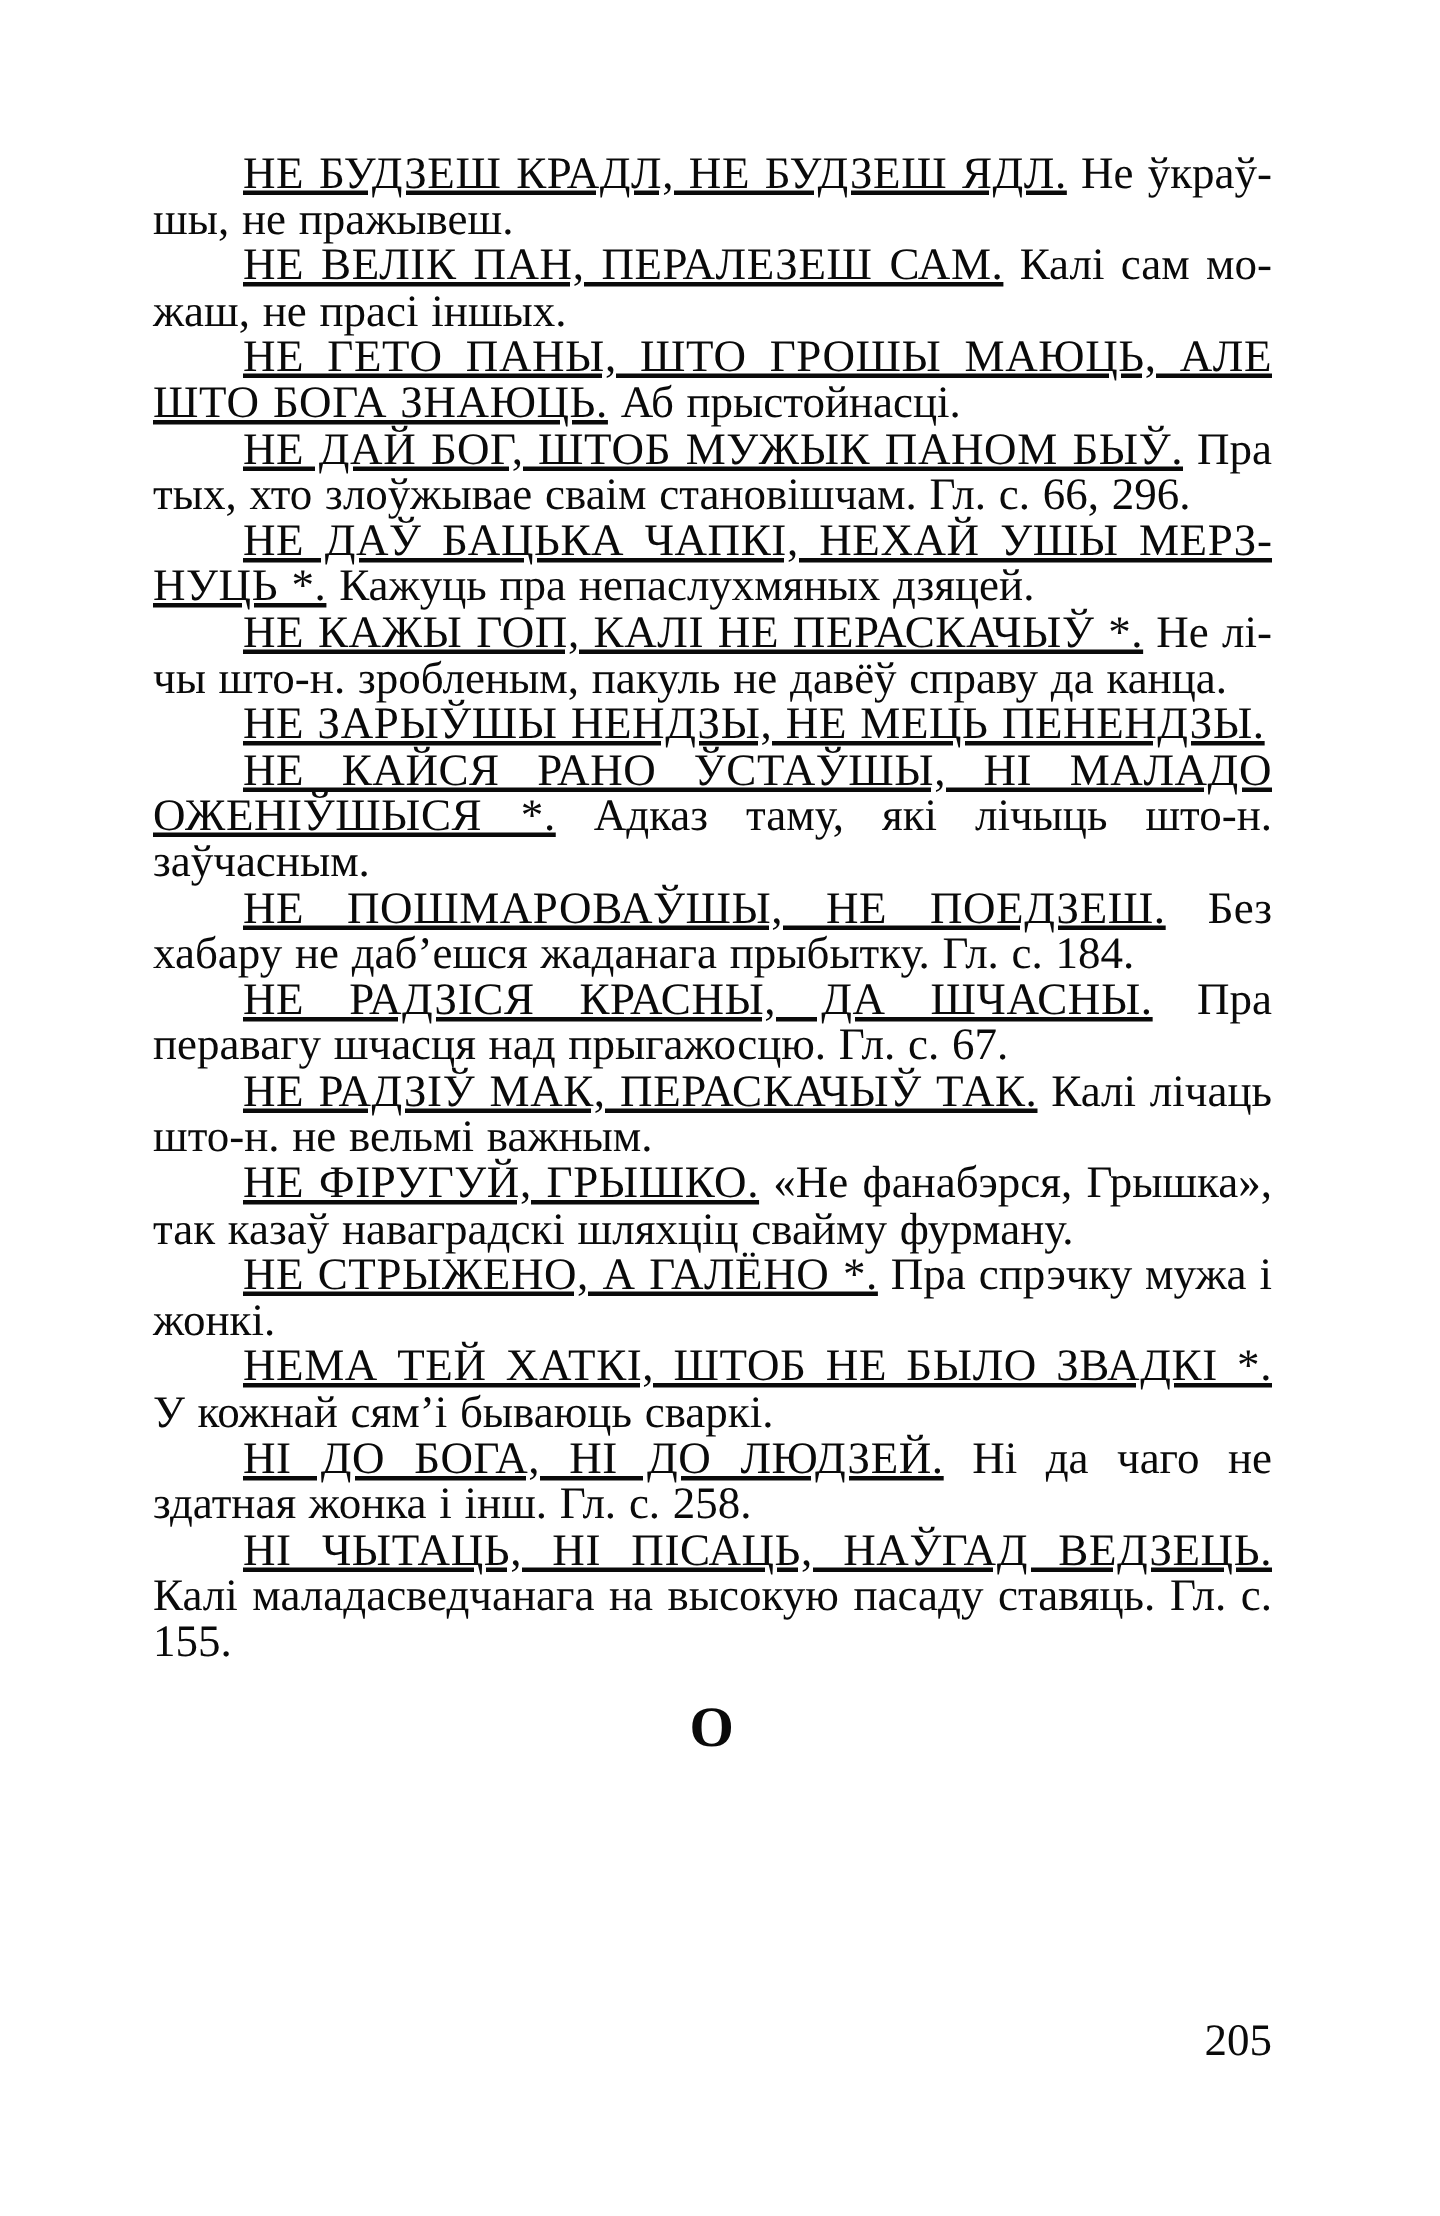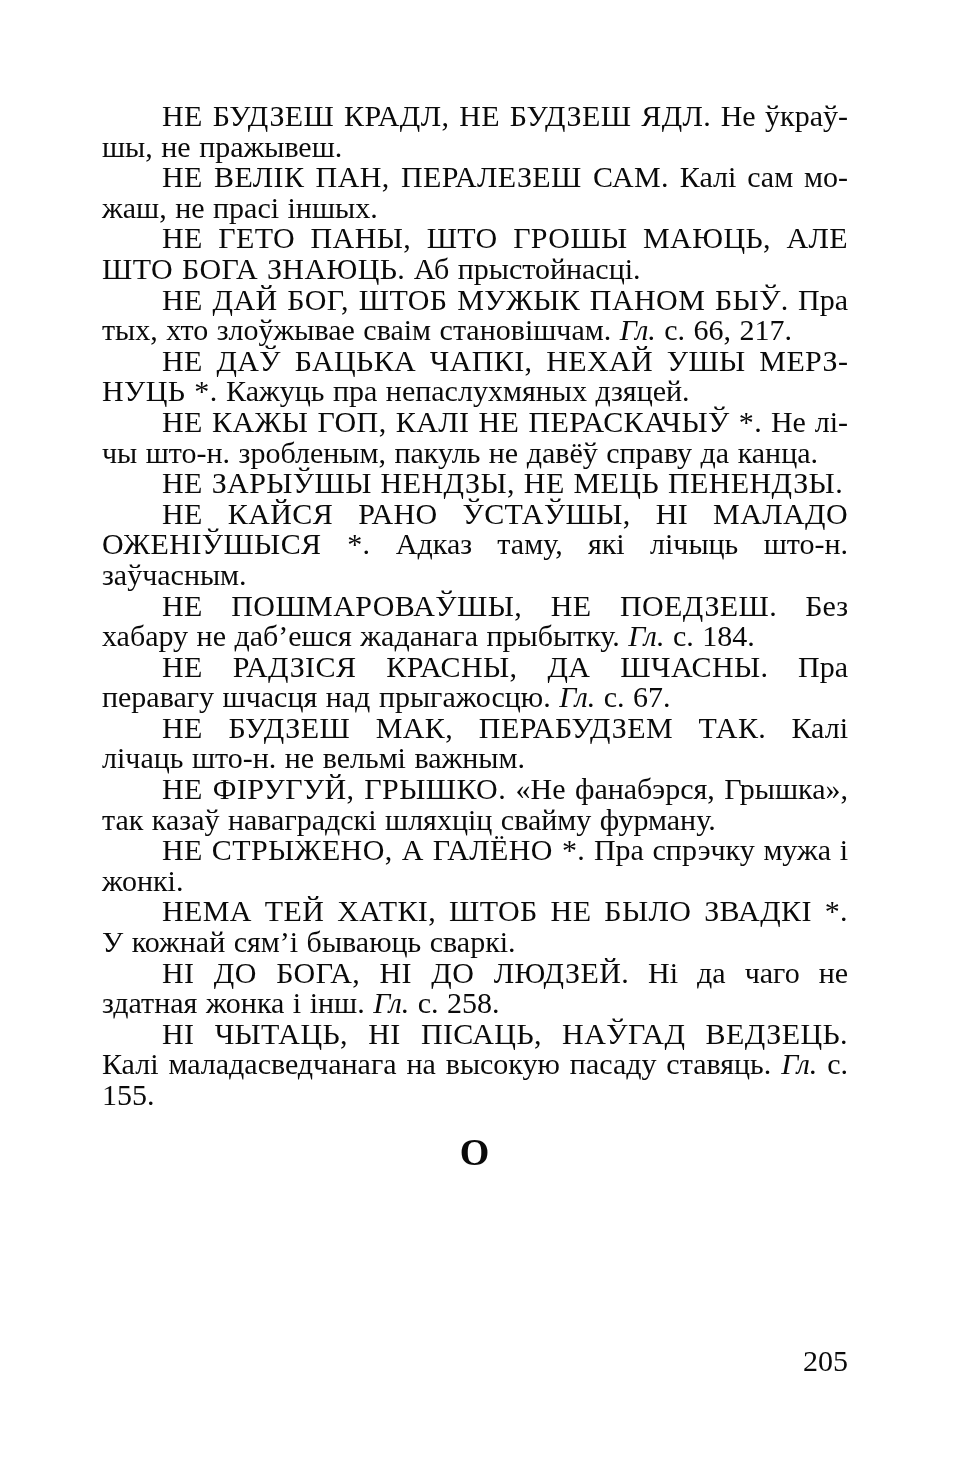--- a/index.html
+++ b/index.html
@@ -26,23 +26,23 @@
     margin: 0;
     font-size: 30px;
     line-height: 30.6px;
     text-align: justify;
     text-indent: 60px;
     hyphens: manual;
     word-spacing: 1px;
   }
   p.entry .head {
     letter-spacing: 0.4px;
+    text-decoration: underline;
   }
   p.entry .it {
-    font-style: italic;
   }
   h2.section-heading {
     margin: 20px 0 14px 0;
     text-align: center;
     font-size: 38px;
     line-height: 42px;
     font-weight: bold;
     letter-spacing: 1px;
   }
   .page-number {
@@ -56,28 +56,28 @@
 </style>
 </head>
 <body>
 
 <div class="page">
   <div class="content">
     <div id="entries-n">
         <p class="entry"><span class="head">НЕ БУДЗЕШ КРАДЛ, НЕ БУДЗЕШ ЯДЛ.</span><span class="plain"> Не ўкраў­шы, не пражывеш.</span></p>
         <p class="entry"><span class="head">НЕ ВЕЛІК ПАН, ПЕРАЛЕЗЕШ САМ.</span><span class="plain"> Калі сам мо­жаш, не прасі іншых.</span></p>
         <p class="entry"><span class="head">НЕ ГЕТО ПАНЫ, ШТО ГРОШЫ МАЮЦЬ, АЛЕ ШТО БОГА ЗНАЮЦЬ.</span><span class="plain"> Аб прыстойнасці.</span></p>
-        <p class="entry"><span class="head">НЕ ДАЙ БОГ, ШТОБ МУЖЫК ПАНОМ БЫЎ.</span><span class="plain"> Пра тых, хто злоўжывае сваім становішчам. </span><span class="it">Гл.</span><span class="plain"> с. 66, 217.</span></p>
+        <p class="entry"><span class="head">НЕ ДАЙ БОГ, ШТОБ МУЖЫК ПАНОМ БЫЎ.</span><span class="plain"> Пра тых, хто злоўжывае сваім становішчам. </span><span class="it">Гл.</span><span class="plain"> с. 66, 296.</span></p>
         <p class="entry"><span class="head">НЕ ДАЎ БАЦЬКА ЧАПКІ, НЕХАЙ УШЫ МЕРЗ­НУЦЬ *.</span><span class="plain"> Кажуць пра непаслухмяных дзяцей.</span></p>
         <p class="entry"><span class="head">НЕ КАЖЫ ГОП, КАЛІ НЕ ПЕРАСКАЧЫЎ *.</span><span class="plain"> Не лі­чы што-н. зробленым, пакуль не давёў справу да канца.</span></p>
         <p class="entry"><span class="head">НЕ ЗАРЫЎШЫ НЕНДЗЫ, НЕ МЕЦЬ ПЕНЕНДЗЫ.</span></p>
         <p class="entry"><span class="head">НЕ КАЙСЯ РАНО ЎСТАЎШЫ, НІ МАЛАДО ОЖЕ­НІЎШЫСЯ *.</span><span class="plain"> Адказ таму, які лічыць што-н. заўчасным.</span></p>
         <p class="entry"><span class="head">НЕ ПОШМАРОВАЎШЫ, НЕ ПОЕДЗЕШ.</span><span class="plain"> Без хабару не даб’ешся жаданага прыбытку. </span><span class="it">Гл.</span><span class="plain"> с. 184.</span></p>
         <p class="entry"><span class="head">НЕ РАДЗІСЯ КРАСНЫ, ДА ШЧАСНЫ.</span><span class="plain"> Пра перавагу шчасця над прыгажосцю. </span><span class="it">Гл.</span><span class="plain"> с. 67.</span></p>
-        <p class="entry"><span class="head">НЕ БУДЗЕШ МАК, ПЕРАБУДЗЕМ ТАК.</span><span class="plain"> Калі лічаць што-н. не вельмі важным.</span></p>
+        <p class="entry"><span class="head">НЕ РАДЗІЎ МАК, ПЕРАСКАЧЫЎ ТАК.</span><span class="plain"> Калі лічаць што-н. не вельмі важным.</span></p>
         <p class="entry"><span class="head">НЕ ФІРУГУЙ, ГРЫШКО.</span><span class="plain"> «Не фанабэрся, Грышка», так казаў наваградскі шляхціц свайму фурману.</span></p>
         <p class="entry"><span class="head">НЕ СТРЫЖЕНО, А ГАЛЁНО *.</span><span class="plain"> Пра спрэчку мужа і жонкі.</span></p>
         <p class="entry"><span class="head">НЕМА ТЕЙ ХАТКІ, ШТОБ НЕ БЫЛО ЗВАДКІ *.</span><span class="plain"> У кожнай сям’і бываюць сваркі.</span></p>
         <p class="entry"><span class="head">НІ ДО БОГА, НІ ДО ЛЮДЗЕЙ.</span><span class="plain"> Ні да чаго не здатная жонка і інш. </span><span class="it">Гл.</span><span class="plain"> с. 258.</span></p>
         <p class="entry"><span class="head">НІ ЧЫТАЦЬ, НІ ПІСАЦЬ, НАЎГАД ВЕДЗЕЦЬ.</span><span class="plain"> Калі маладасведчанага на высокую пасаду ставяць. </span><span class="it">Гл.</span><span class="plain"> с. 155.</span></p>
       </div>
     <h2 class="section-heading">О</h2>
   </div>
   <div class="page-number">205</div>
 </div>

